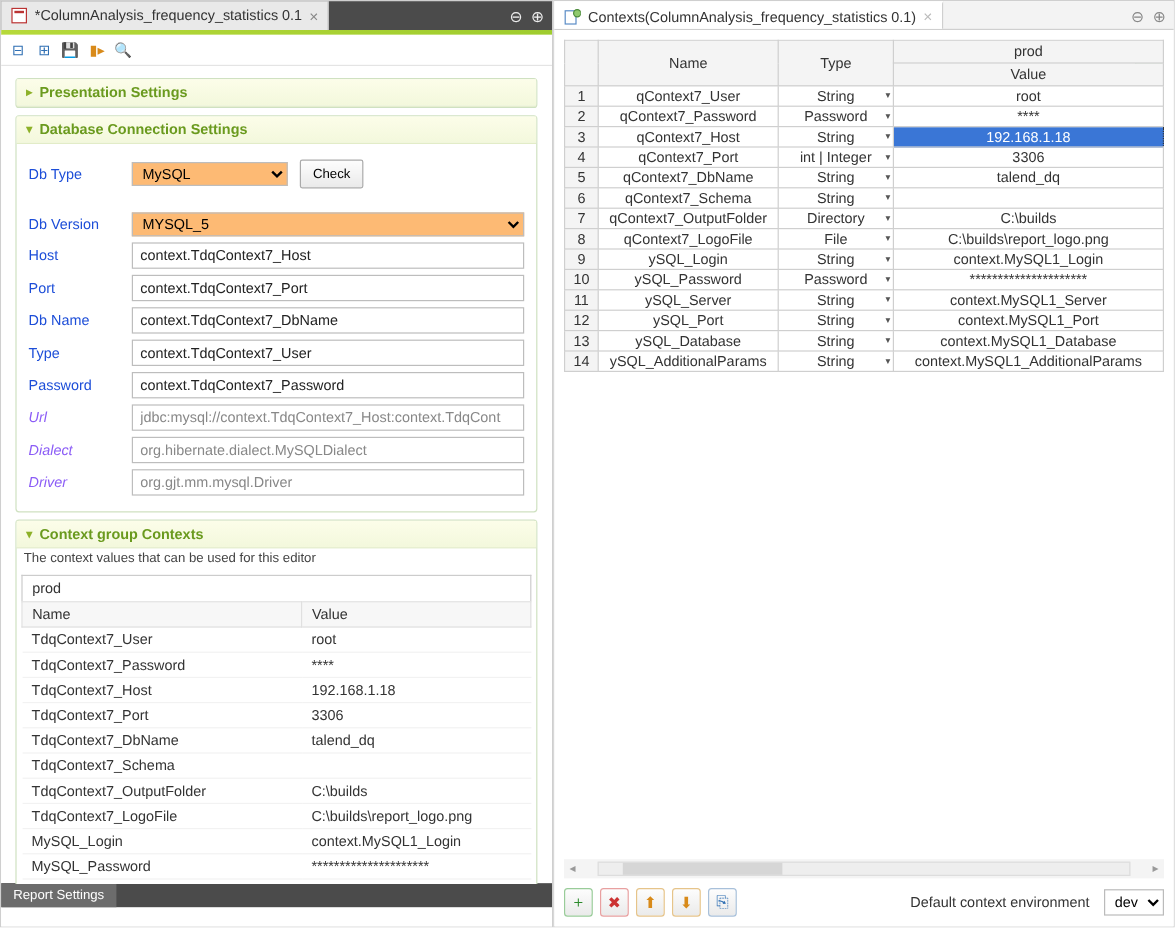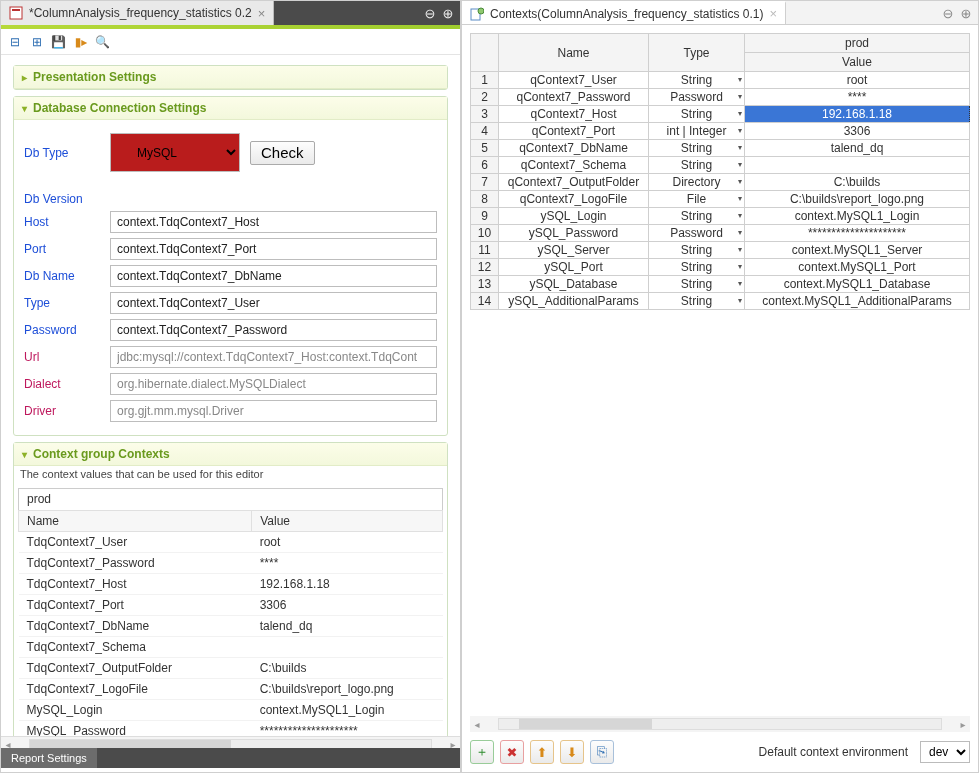--- a/index.html
+++ b/index.html
@@ -35,22 +35,22 @@
   .secthead { display:flex; align-items:center; gap:6px; padding:4px 8px; color:#6a9a1e; font-weight:bold; font-size:12px; cursor:pointer;
     background:linear-gradient(to bottom,#fcfde9 0%,#f3f8dc 100%); border-bottom:1px solid #e2ecc7;}
   .secthead .chev { color:#8db128; font-size:10px;}
   .sectbody { padding:8px 10px; }
   .note { font-size:11px; color:#444; padding:2px 6px 6px 6px;}
   
   .frow { display:flex; align-items:center; gap:10px; margin:5px 0;}
   .flabel { width:76px; color:#1d4ed8;}
   .finput { flex:1; height:22px; border:1px solid #bdbdbd; padding:0 6px; font-size:12px; color:#222; background:#fff;}
   .finput.ro { color:#888; }
-  .sel { flex:1; height:39px; border:1px solid #bdbdbd; background:#b91c1c; padding:0 22px; font-size:12px;}
-  .btn { height:24px; padding:0 10px; border:1px solid #aaa; background:linear-gradient(#fdfdfd,#eaeaea); border-radius:2px; font-size:15px; cursor:pointer;}
+  .sel { flex:1; height:20px; border:1px solid #bdbdbd; background:#fdba74; padding:0 4px; font-size:12px;}
+  .btn { height:24px; padding:0 10px; border:1px solid #aaa; background:linear-gradient(#fdfdfd,#eaeaea); border-radius:2px; font-size:11px; cursor:pointer;}
   
   .ctxtabhdr { height:22px; border:1px solid #ccc; border-bottom:none; background:#fff; padding:3px 8px; margin:2px 4px 0 4px;}
   
   table.mini { width:100%; border-collapse:collapse; font-size:12px;}
   table.mini th { text-align:left; font-weight:normal; color:#333; background:#f7f7f7; border:1px solid #e0e0e0; padding:3px 8px;}
   table.mini td { padding:3px 8px; border-bottom:1px solid #f2f2f2; color:#333;}
   
   .foot { height:20px; background:#4b4b4b; display:flex; align-items:stretch;}
   .foottab { padding:2px 10px; font-size:11px; color:#fff; background:#6c6c6c; display:flex; align-items:center;}
   
@@ -79,39 +79,39 @@
   
   .rbbar { position:absolute; left:8px; right:8px; bottom:6px; height:28px; display:flex; align-items:center; gap:6px;}
   .sqbtn { width:24px; height:24px; border:1px solid #bbb; border-radius:3px; background:linear-gradient(#fdfdfd,#eaeaea); display:flex; align-items:center; justify-content:center; font-size:13px; cursor:pointer;}
   .sqbtn.green{ color:#2b8a2b; border-color:#9c9;}
   .sqbtn.red  { color:#c33; border-color:#e8a0a0;}
   .sqbtn.or   { color:#d88a1a; border-color:#e6c48a;}
   .sqbtn.bl   { color:#2f6fb3; border-color:#a8c0da;}
   .rbbar .spacer { flex:1;}
   .rbbar label { font-size:12px; color:#333; margin-right:6px;}
   .envsel { height:22px; border:1px solid #bbb; background:#fff; font-size:12px; padding:0 4px;}
-  .flabel.dim { color:#be185d;}
+  .flabel.dim { color:#8b5cf6;font-style:italic;}
   
   .tab svg { display:block; }
 </style>
 </head>
 <body>
 
 <div class="app">
 
   <div class="panel left">
     <div class="tabstrip">
       <div class="tab active">
         <span>
           <svg width="14" height="14">
               <rect x="1" y="1" width="12" height="12" fill="#fff" stroke="#b33"></rect>
               <rect x="3" y="3" width="8" height="2" fill="#b33"></rect>
             </svg>
         </span>
-        <span>*ColumnAnalysis_frequency_statistics 0.2</span>
+        <span>*ColumnAnalysis_frequency_statistics 0.1</span>
         <span class="close">×</span>
       </div>
       <div class="wcontrols">
         <span class="wbtn">⊖</span>
         <span class="wbtn">⊕</span>
       </div>
     </div>
     <div class="accentbar"></div>
     <div class="mini-tb">
       <span class="ic blue">⊟</span>
@@ -141,20 +141,21 @@
             <div class="frow">
               <span class="flabel">Db Type</span>
               <select class="sel" style="flex:0 0 130px">
                 <option>MySQL</option>
               </select>
               <button class="btn">Check</button>
             </div>
             <div style="height:10px"></div>
             <div class="frow">
               <span class="flabel">Db Version</span>
+              <select class="sel"><option>MYSQL_5</option></select>
             </div>
             <div class="frow">
               <span class="flabel">Host</span>
               <input class="finput" value="context.TdqContext7_Host" style="">
             </div>
             <div class="frow">
               <span class="flabel">Port</span>
               <input class="finput" value="context.TdqContext7_Port" style="">
             </div>
             <div class="frow">
@@ -250,21 +251,21 @@
         </div>
 
       </div>
       <div class="hscroll">
         <span class="arr">◂</span>
         <div class="track">
             <div class="thumb"></div>
           </div>
         <span class="arr">▸</span>
       </div>
-      <div class="foot" style="position:absolute;left:0;right:0;bottom:4px;">
+      <div class="foot" style="position:absolute;left:0;right:0;bottom:16px;">
         <div class="foottab">Report Settings</div>
       </div>
     </div>
   </div>
 
   <div class="panel right">
     <div class="tabstrip">
       <div class="tab">
         <span>
           <svg width="14" height="14">

